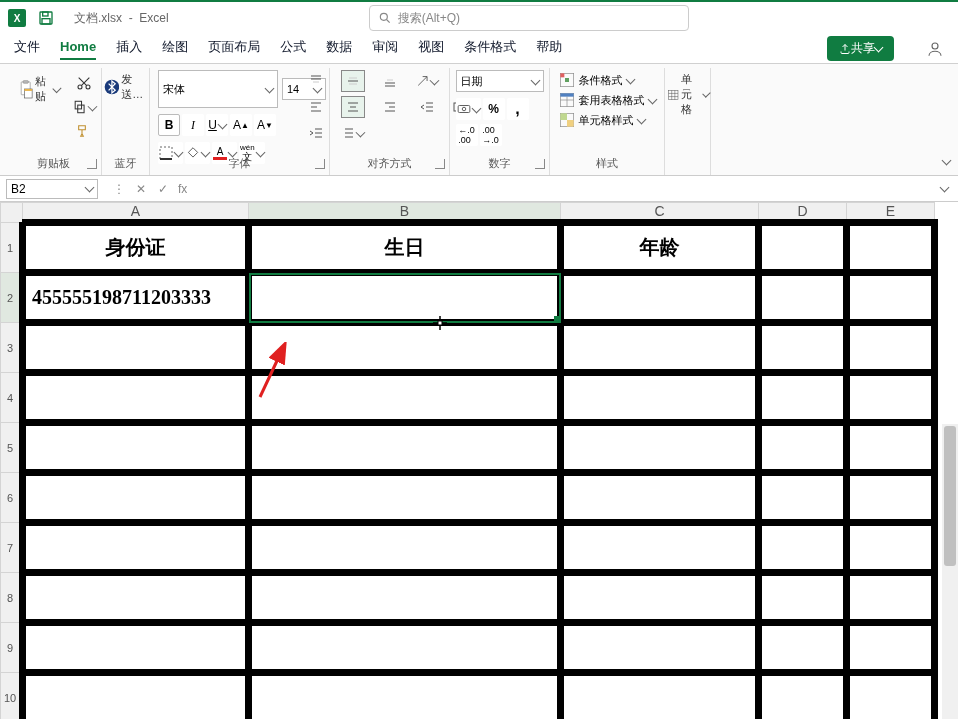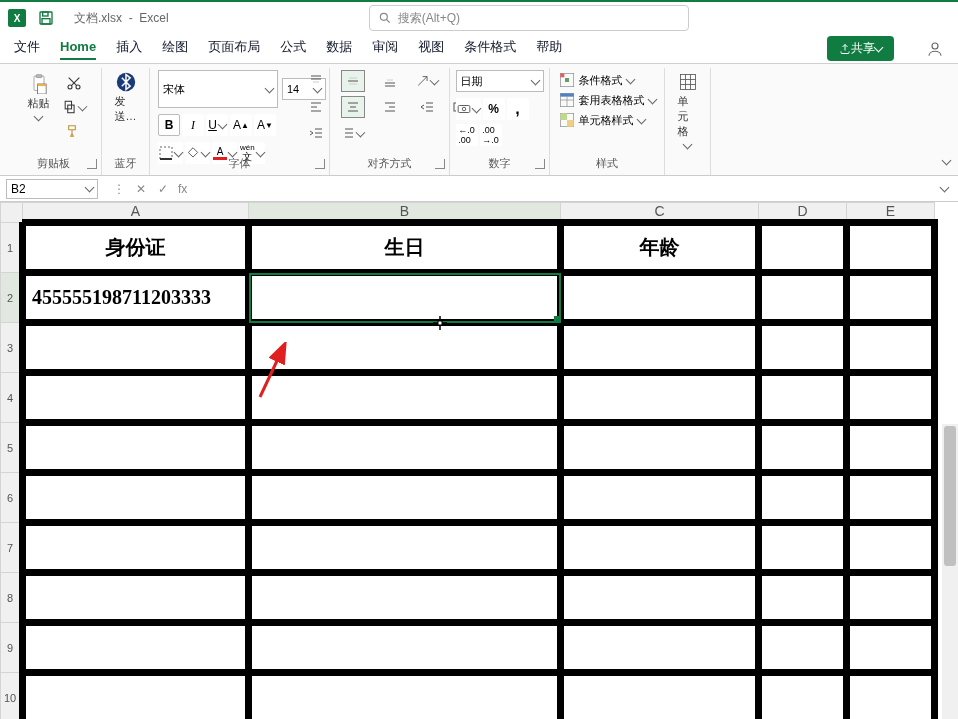--- a/index.html
+++ b/index.html
@@ -21,21 +21,21 @@
 .share-btn { margin-left:auto; background:#107c41; color:#fff; padding:4px 12px; border-radius:4px; font-size:12px; display:flex; align-items:center; }
 .coauth { margin-left:12px; color:#666; }
 
 .ribbon { height:112px; display:flex; background:#fafafa; border-bottom:1px solid #ccc; padding:4px 6px 0; position:relative; }
 .group { border-right:1px solid #ddd; padding:2px 8px 0; display:flex; flex-direction:column; align-items:center; position:relative; }
 .group-label { font-size:11px; color:#555; position:absolute; bottom:4px; width:100%; text-align:center; }
 .group-body { flex:1; display:flex; align-items:flex-start; }
 .dlg-launcher { position:absolute; right:4px; bottom:6px; width:10px; height:10px; border:1px solid #888; border-top:none; border-left:none; }
 .dlg-launcher::after { content:""; position:absolute; width:5px; height:5px; border-right:1px solid #888; border-bottom:1px solid #888; right:-1px; bottom:-1px; transform:rotate(0deg); }
 
-.rbtn { display:flex; flex-direction:column; align-items:center; justify-content:center; gap:2px; padding:2px 6px; font-size:11px; color:#333; cursor:pointer; }
+.rbtn { display:flex; flex-direction:row; align-items:center; justify-content:center; gap:2px; padding:2px 6px; font-size:11px; color:#333; cursor:pointer; }
 .rbtn svg { width:20px; height:20px; }
 .rbtn-sm { width:24px; height:22px; display:flex; align-items:center; justify-content:center; cursor:pointer; }
 .rbtn-sm svg { width:16px; height:16px; }
 .vsplit { display:flex; flex-direction:column; gap:2px; }
 .hsplit { display:flex; align-items:center; gap:2px; }
 
 .font-row1 { display:flex; gap:4px; align-items:center; }
 .font-select { width:120px; height:38px; border:1px solid #bbb; font-size:11px; padding:0 4px; background:#fff; display:flex; align-items:center; justify-content:space-between;}
 .size-select { width:44px; height:22px; border:1px solid #bbb; font-size:11px; padding:0 4px; background:#fff; display:flex; align-items:center; justify-content:space-between;}
 .font-row2, .font-row3 { display:flex; gap:2px; align-items:center; margin-top:4px; }

